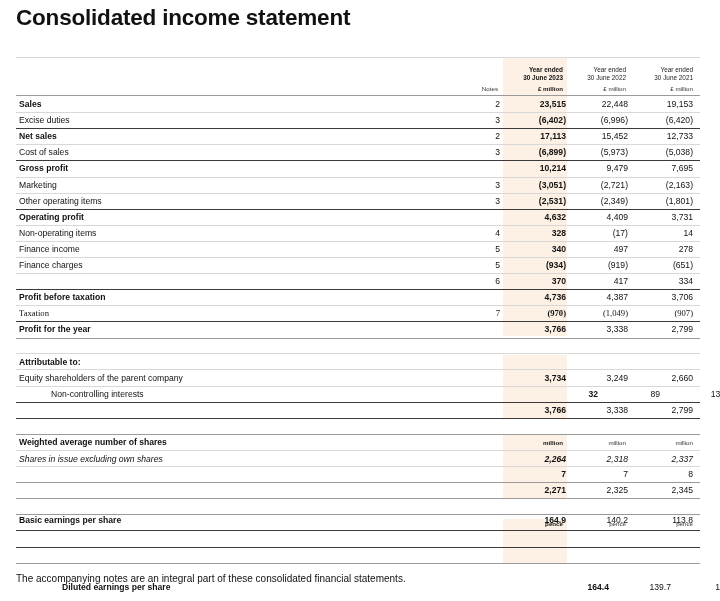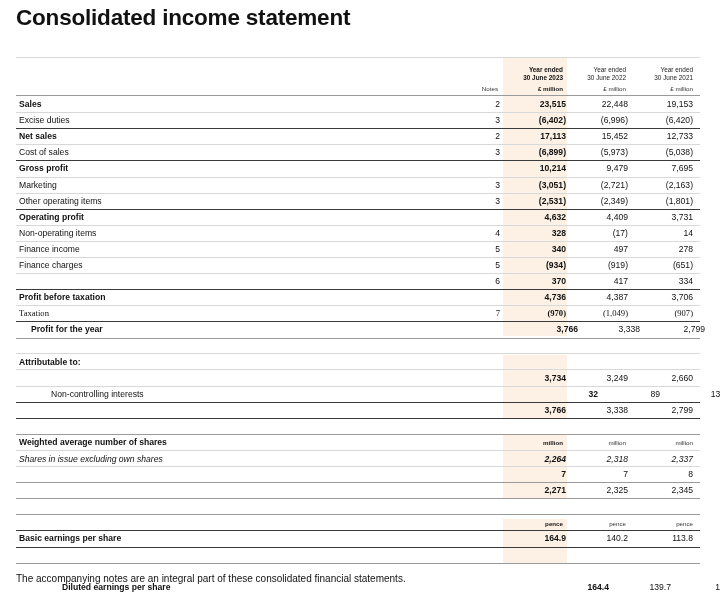--- a/index.html
+++ b/index.html
@@ -164,36 +164,37 @@
     </div>
     <div class="hline l-light" style="top: 305.3px;"></div>
     <div class="row" style="top: 305.3px; font-family: Liberation Serif, serif;">
       <span class="label">Taxation</span>
       <span class="note">7</span>
       <span class="c1">(970)</span>
       <span class="c2">(1,049)</span>
       <span class="c3">(907)</span>
     </div>
     <div class="hline l-dark" style="top: 321.4px;"></div>
-    <div class="row bold" style="top: 321.4px; margin-left: 12px;">
+    <div class="row bold" style="top: 321.4px;">
       <span class="label">Profit for the year</span>
       <span class="note"></span>
       <span class="c1">3,766</span>
       <span class="c2">3,338</span>
       <span class="c3">2,799</span>
     </div>
     <div class="hline l-mid" style="top: 337.5px;"></div>
   </div>
 
 <div class="hline l-light" style="top:353px;"></div>
 <div class="row bold" style="top:354px;">
   <span class="label">Attributable to:</span>
 </div>
 <div class="hline l-light" style="top:369px;"></div>
 <div class="row" style="top:370px;">
+  <span class="label">Equity shareholders of the parent company</span>
   <span class="c1">3,734</span>
   <span class="c2">3,249</span>
   <span class="c3">2,660</span>
 </div>
 <div class="hline l-light" style="top:386px;"></div>
 <div class="row" style="top:386px;margin-left:32px;">
   <span class="label">Non-controlling interests</span>
   <span class="c1">32</span>
   <span class="c2">89</span>
   <span class="c3">139</span>
@@ -232,21 +233,21 @@
   <span class="c2">2,325</span>
   <span class="c3">2,345</span>
 </div>
 <div class="hline l-mid" style="top:498px;"></div>
 
 <div class="hline l-mid" style="top:514px;"></div>
 <div class="unit b" style="right:157px;top:520px;">pence</div>
 <div class="unit" style="right:94px;top:520px;">pence</div>
 <div class="unit" style="right:27px;top:520px;">pence</div>
 <div class="hline l-dark" style="top:530px;"></div>
-<div class="row bold" style="top:530px;">
+<div class="row bold" style="top:512px;">
   <span class="label">Basic earnings per share</span>
   <span class="c1">164.9</span>
   <span class="c2">140.2</span>
   <span class="c3">113.8</span>
 </div>
 <div class="hline l-dark" style="top:547px;"></div>
 <div class="row bold" style="top:579px;margin-left:43px;">
   <span class="label">Diluted earnings per share</span>
   <span class="c1">164.4</span>
   <span class="c2">139.7</span>

